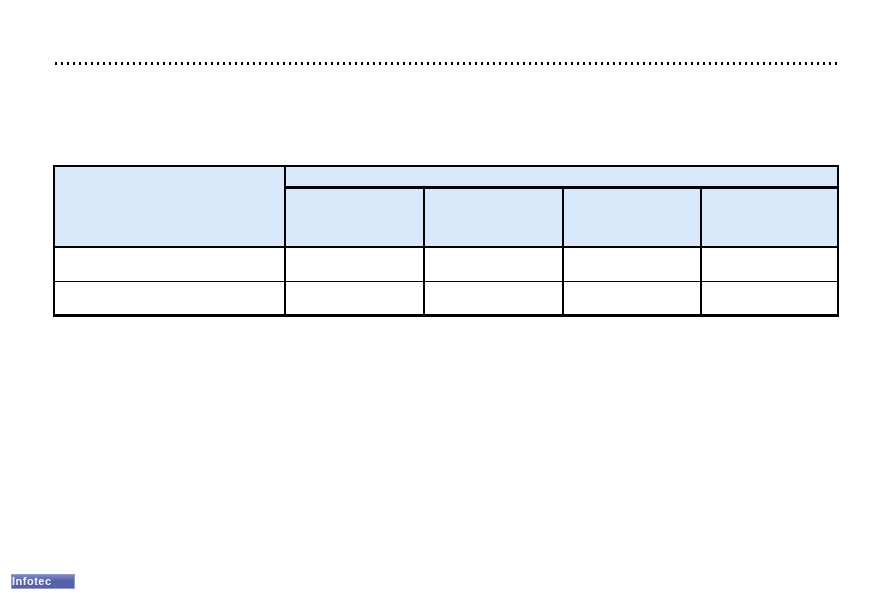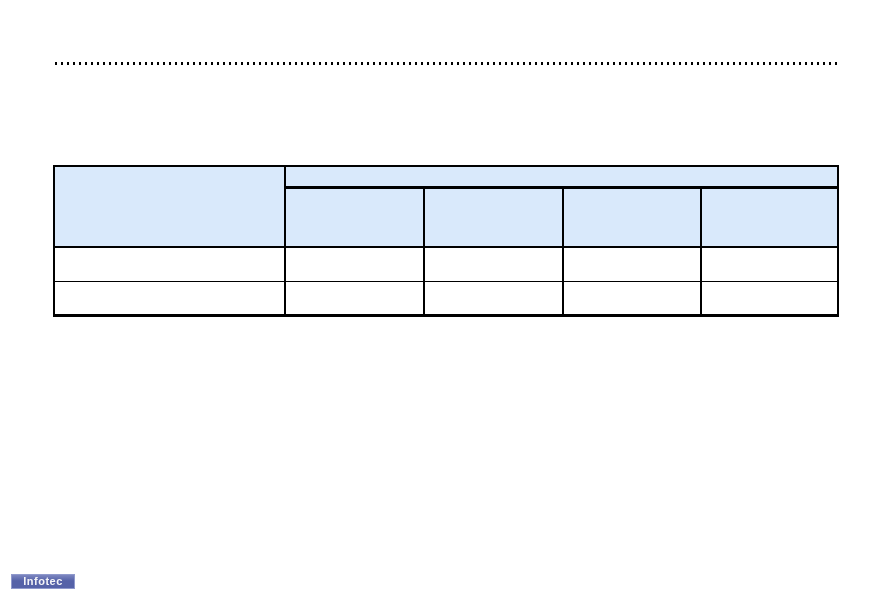--- a/index.html
+++ b/index.html
@@ -84,21 +84,20 @@
     box-sizing: border-box;
     border: 1px solid var(--logo-border, #8f99cc);
     background: linear-gradient(180deg,
       var(--logo-bg-light, #7c86c0) 0%,
       var(--logo-bg, #5562a8) 45%,
       var(--logo-bg, #5562a8) 100%);
     color: var(--logo-text, #f4f4f8);
     font-size: 11px;
     font-weight: bold;
     line-height: 13px;
-    text-align: center;
     letter-spacing: 0.5px;
   }
 </style>
 </head>
 <body>
 
 <div class="dotted-rule"></div>
 
 <div class="spec-table">
 

